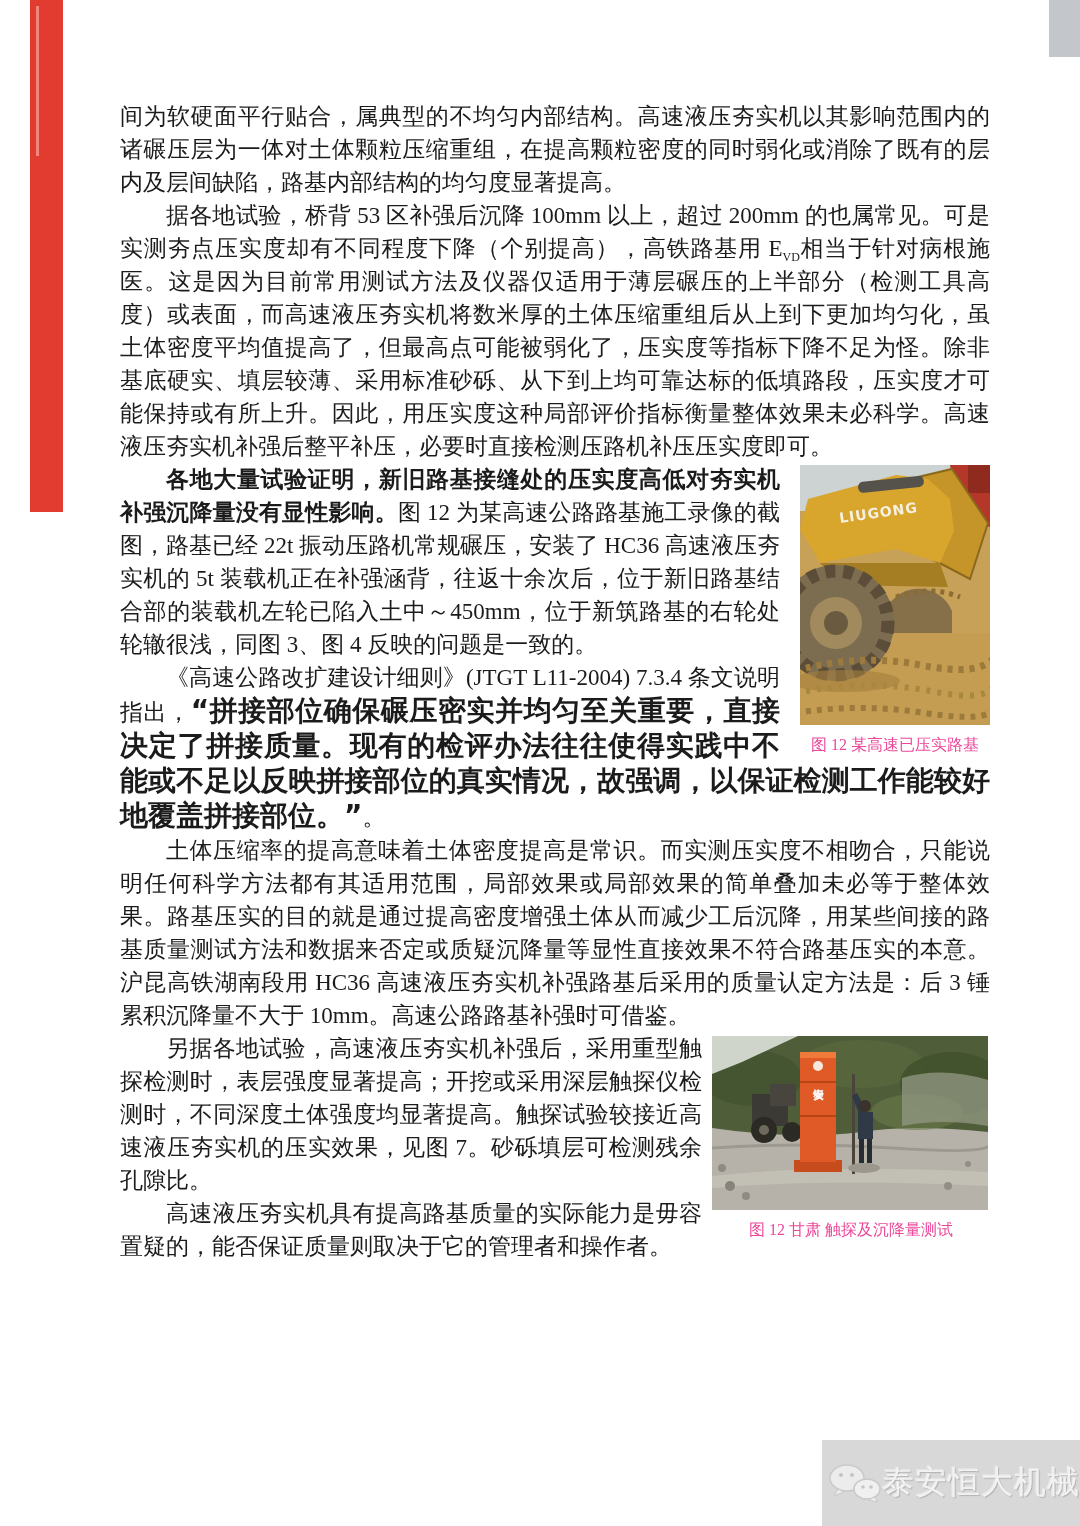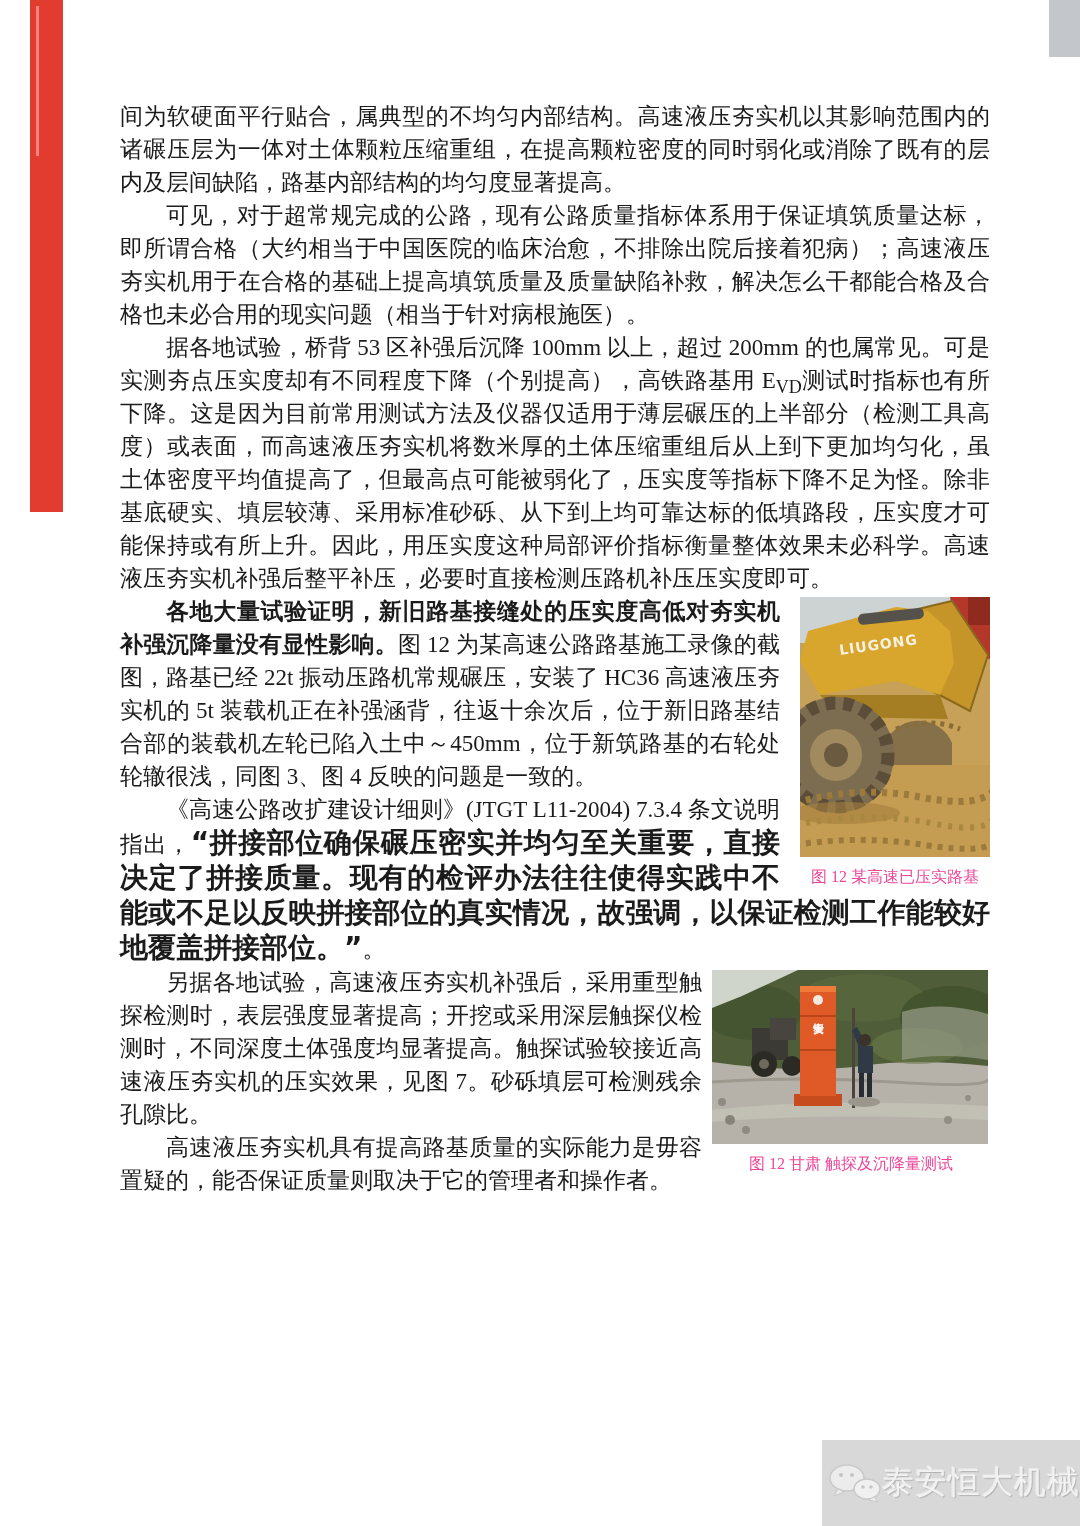--- a/index.html
+++ b/index.html
@@ -13,21 +13,21 @@
 
   .article{
     position:absolute;left:120px;top:100px;width:870px;
     font-size:23px;line-height:33px;text-align:justify;
   }
   .article p{margin:0;text-indent:2em;}
   .article p.noindent{text-indent:0;}
   .clear-r{clear:right;}
   .b-sans{font-family:"DejaVu Sans","Liberation Sans",sans-serif;font-weight:bold;margin-top:12px;}
   .quote{font-size:28px;}
-  .sub{font-size:18px;vertical-align:-5px;line-height:0;}
+  .sub{font-size:12px;vertical-align:-5px;line-height:0;}
 
   .figwrap{float:right;text-indent:0;}
   .fig1{width:190px;margin:2px 0 4px 20px;}
   .fig2{width:278px;margin:4px 0 4px 10px;}
   .figwrap svg{display:block;}
   .figcap{
     font-size:16px;line-height:24px;text-align:center;margin-top:8px;
     white-space:nowrap;color:#ec4899;
   }
 
@@ -49,23 +49,22 @@
   <div class="red-bar">
     <div class="red-bar-inner"></div>
   </div>
   <div class="corner-gray"></div>
 
   <div class="article">
 
     <p class="noindent">间为软硬面平行贴合，属典型的不均匀内部结构。高速液压夯实机以其影响范围内的诸碾压层为一体对土体颗粒压缩重组，在提高颗粒密度的同时弱化或消除了既有的层内及层间缺陷，路基内部结构的均匀度显著提高。</p>
 
 
-    <p>可见，对于超常规完成的公路，现有公路质量指标体系用于保证填筑质量达标，即所谓合格（大约相当于中国医院的临床治愈，不排除出院后接着犯病）；高速液压夯实机用于在合格的基础上提高填筑质量及质量缺陷补救，解决怎么干都能合格及合格也未必合用的现实问题（相当于针对病根施医）。</p>
 
-    <p><span>据各地试验，桥背 53 区补强后沉降 100mm 以上，超过 200mm 的也属常见。可是实测夯点压实度却有不同程度下降（个别提高），高铁路基用 E</span><sub class="sub">VD</sub><span>测试时指标也有所下降。这是因为目前常用测试方法及仪器仅适用于薄层碾压的上半部分（检测工具高度）或表面，而高速液压夯实机将数米厚的土体压缩重组后从上到下更加均匀化，虽土体密度平均值提高了，但最高点可能被弱化了，压实度等指标下降不足为怪。除非基底硬实、填层较薄、采用标准砂砾、从下到上均可靠达标的低填路段，压实度才可能保持或有所上升。因此，用压实度这种局部评价指标衡量整体效果未必科学。高速液压夯实机补强后整平补压，必要时直接检测压路机补压压实度即可。</span></p>
+    <p><span>据各地试验，桥背 53 区补强后沉降 100mm 以上，超过 200mm 的也属常见。可是实测夯点压实度却有不同程度下降（个别提高），高铁路基用 E</span><sub class="sub">VD</sub><span>相当于针对病根施医。这是因为目前常用测试方法及仪器仅适用于薄层碾压的上半部分（检测工具高度）或表面，而高速液压夯实机将数米厚的土体压缩重组后从上到下更加均匀化，虽土体密度平均值提高了，但最高点可能被弱化了，压实度等指标下降不足为怪。除非基底硬实、填层较薄、采用标准砂砾、从下到上均可靠达标的低填路段，压实度才可能保持或有所上升。因此，用压实度这种局部评价指标衡量整体效果未必科学。高速液压夯实机补强后整平补压，必要时直接检测压路机补压压实度即可。</span></p>
 
     <div class="figwrap fig1">
       <svg width="190" height="260" viewBox="0 0 190 260">
         <rect width="190" height="260" fill="#c7a157"></rect>
         <rect width="190" height="46" fill="#cdd2d3"></rect>
         <path d="M150,0 h40 v62 l-30,-8 z" fill="#b5372a"></path>
         <rect x="168" y="0" width="22" height="28" fill="#8f2a1f"></rect>
         <path d="M118,12 L152,4 L188,58 L170,114 L132,94 Z" fill="#c6952a" stroke="#8a681c" stroke-width="2"></path>
         <path d="M0,64 L8,34 L52,22 L96,10 L128,14 L150,34 L154,66 L140,98 L96,84 L52,92 L20,98 Z" fill="#d8a52d"></path>
         <path d="M20,98 L140,98 L148,122 L40,120 Z" fill="#a57d22"></path>
@@ -83,20 +82,21 @@
         <path d="M-5,248 Q60,238 125,248 T195,242" stroke="#9b7a3c" stroke-width="6" fill="none" stroke-dasharray="5 6"></path>
         <path d="M96,132 Q130,120 160,132" stroke="#8a6c34" stroke-width="5" fill="none" stroke-dasharray="4 5"></path>
       </svg>
       <div class="figcap">图 12  某高速已压实路基</div>
     </div>
 
     <p><span class="b-sans">各地大量试验证明，新旧路基接缝处的压实度高低对夯实机补强沉降量没有显性影响。</span><span>图 12 为某高速公路路基施工录像的截图，路基已经 22t 振动压路机常规碾压，安装了 HC36 高速液压夯实机的 5t 装载机正在补强涵背，往返十余次后，位于新旧路基结合部的装载机左轮已陷入土中～450mm，位于新筑路基的右轮处轮辙很浅，同图 3、图 4 反映的问题是一致的。</span></p>
 
     <p><span>《高速公路改扩建设计细则》(JTGT L11-2004) 7.3.4 条文说明指出，</span><span class="b-sans quote">“拼接部位确保碾压密实并均匀至关重要，直接决定了拼接质量。现有的检评办法往往使得实践中不能或不足以反映拼接部位的真实情况，故强调，以保证检测工作能较好地覆盖拼接部位。”</span><span>。</span></p>
 
+    <p class="clear-r">土体压缩率的提高意味着土体密度提高是常识。而实测压实度不相吻合，只能说明任何科学方法都有其适用范围，局部效果或局部效果的简单叠加未必等于整体效果。路基压实的目的就是通过提高密度增强土体从而减少工后沉降，用某些间接的路基质量测试方法和数据来否定或质疑沉降量等显性直接效果不符合路基压实的本意。沪昆高铁湖南段用 HC36 高速液压夯实机补强路基后采用的质量认定方法是：后 3 锤累积沉降量不大于 10mm。高速公路路基补强时可借鉴。</p>
 
     <div class="figwrap fig2">
       <svg width="276" height="174" viewBox="0 0 276 174">
         <rect width="276" height="174" fill="#b6b2a9"></rect>
         <path d="M0,0 H276 V96 Q200,88 150,96 Q80,104 0,92 Z" fill="#4f5d38"></path>
         <ellipse cx="40" cy="42" rx="50" ry="28" fill="#445430" opacity="0.85"></ellipse>
         <ellipse cx="150" cy="28" rx="62" ry="24" fill="#5a6a3e" opacity="0.7"></ellipse>
         <ellipse cx="240" cy="48" rx="52" ry="32" fill="#41512c" opacity="0.85"></ellipse>
         <ellipse cx="205" cy="76" rx="46" ry="18" fill="#6d7a4c" opacity="0.6"></ellipse>
         <path d="M190,42 Q230,30 276,44 L276,90 Q230,82 190,90 Z" fill="#8f967e" opacity="0.8"></path>

